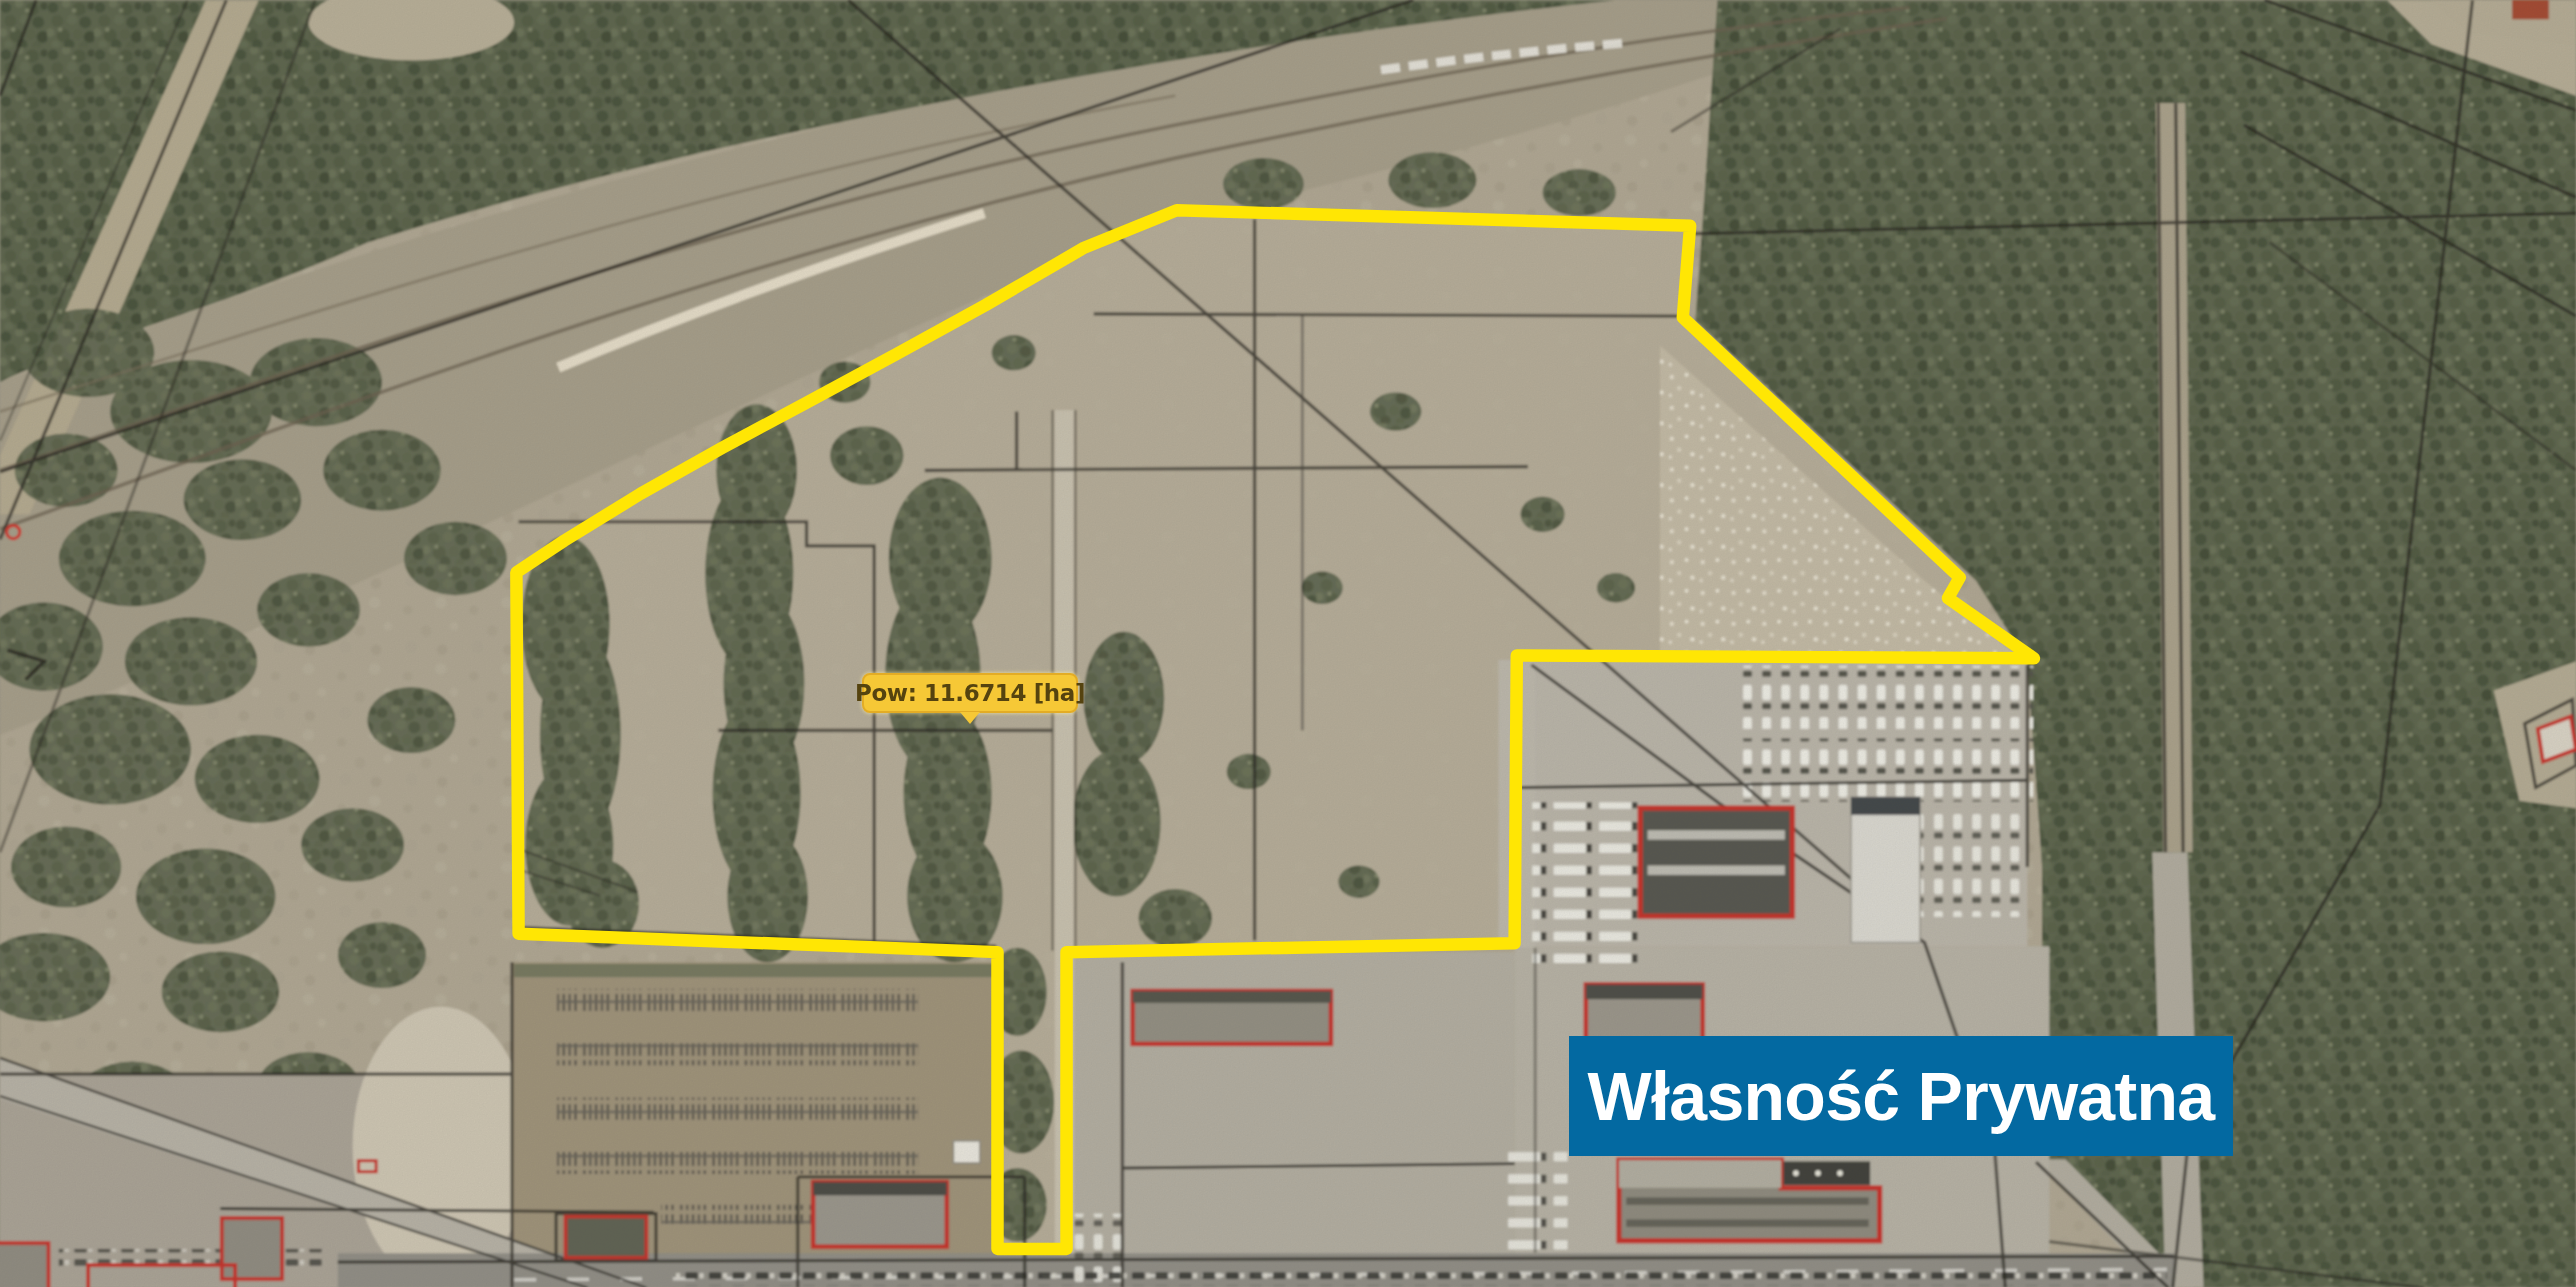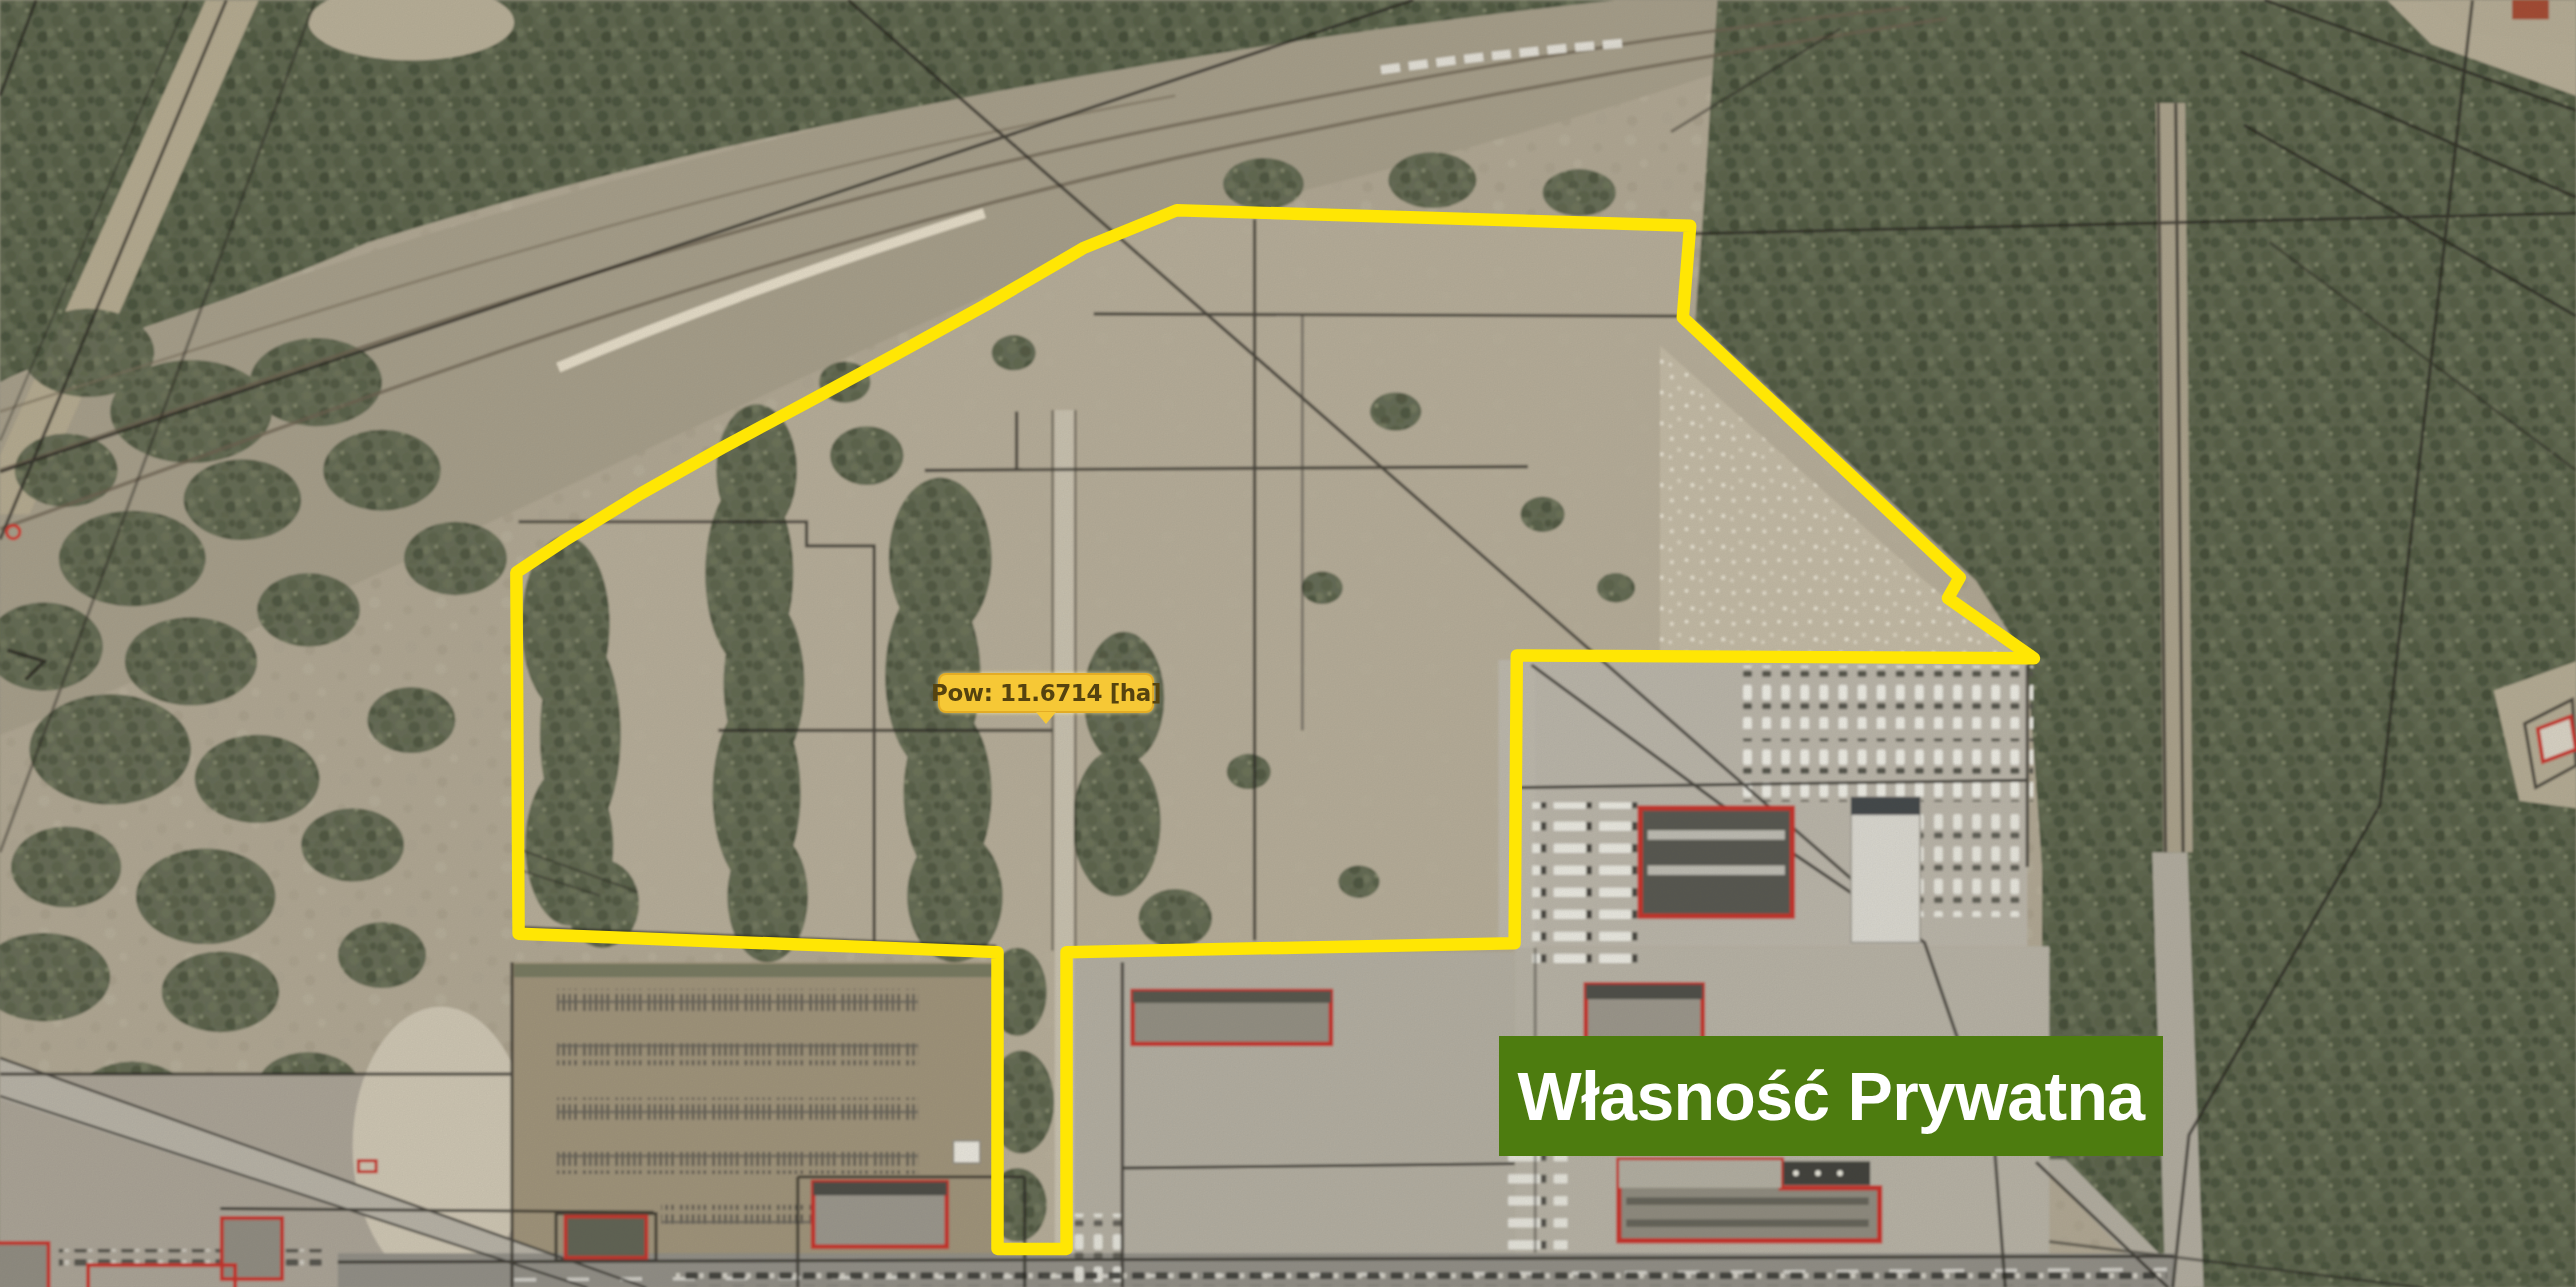--- a/index.html
+++ b/index.html
@@ -1,31 +1,31 @@
 <!DOCTYPE html>
 <html style="font-size:11.8px"><head>
 <meta charset="utf-8">
 <style>
   html,body{margin:0;padding:0;background:#9a9583;}
   #stage{position:relative;width:2576px;height:1288px;overflow:hidden;
          font-family:"Liberation Sans",sans-serif;}
   #stage svg{position:absolute;left:0;top:0;display:block;}
   
-  .area-tooltip{position:absolute;left:938px;top:673px;width:216px;height:40px;
+  .area-tooltip{position:absolute;left:862px;top:673px;width:216px;height:40px;
     background:#f6c836;border:2.2px solid #e3ac25;border-radius:8px;
     box-sizing:border-box;display:flex;align-items:center;justify-content:center;
     box-shadow:0 0 4.4px rgba(255,240,160,.8);}
   .area-tooltip .tip{position:absolute;left:50%;bottom:-12.5px;margin-left:-10.3px;
     width:0;height:0;border-left:10.3px solid transparent;border-right:10.3px solid transparent;
     border-top:12.5px solid #f6c836;}
   .area-tooltip .label{font-family:"DejaVu Sans","Liberation Sans",sans-serif;
     font-size:23px;font-weight:700;color:#55430f;letter-spacing:-0.4px;white-space:nowrap;}
   
-  .ownership-banner{position:absolute;left:1499px;top:1036px;width:664px;height:120px;
-    background:#4d7c0f;display:flex;align-items:center;justify-content:center;}
+  .ownership-banner{position:absolute;left:1569px;top:1036px;width:664px;height:120px;
+    background:#0369a1;display:flex;align-items:center;justify-content:center;}
   .ownership-banner .label{font-size:68px;font-weight:700;color:#ffffff;
     letter-spacing:-0.7px;white-space:nowrap;}
 </style>
 </head>
 <body>
 
 <div id="stage">
 <svg width="2576" height="1288" viewBox="0 0 3507 1753">
   <defs>
     <pattern id="foliage" width="64" height="64" patternUnits="userSpaceOnUse">

